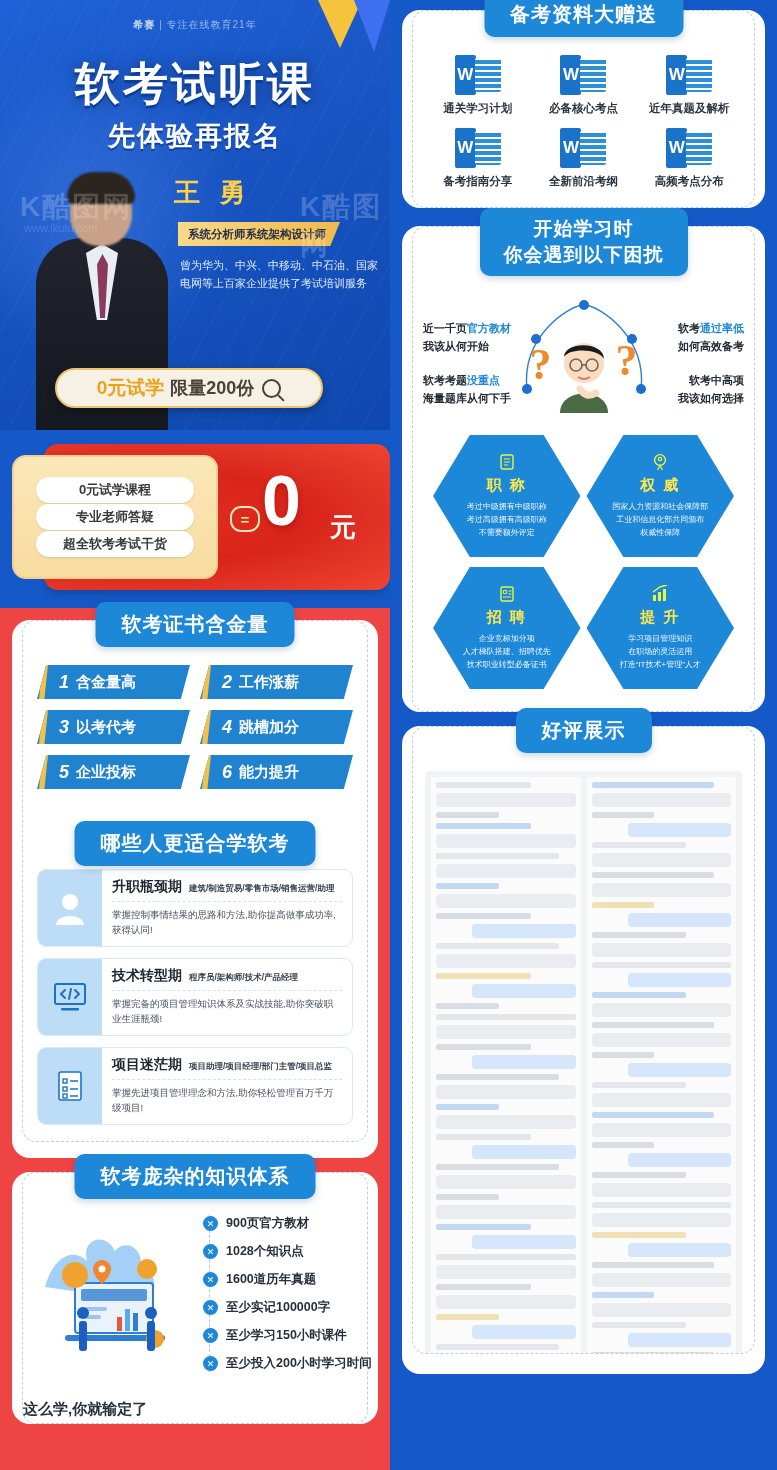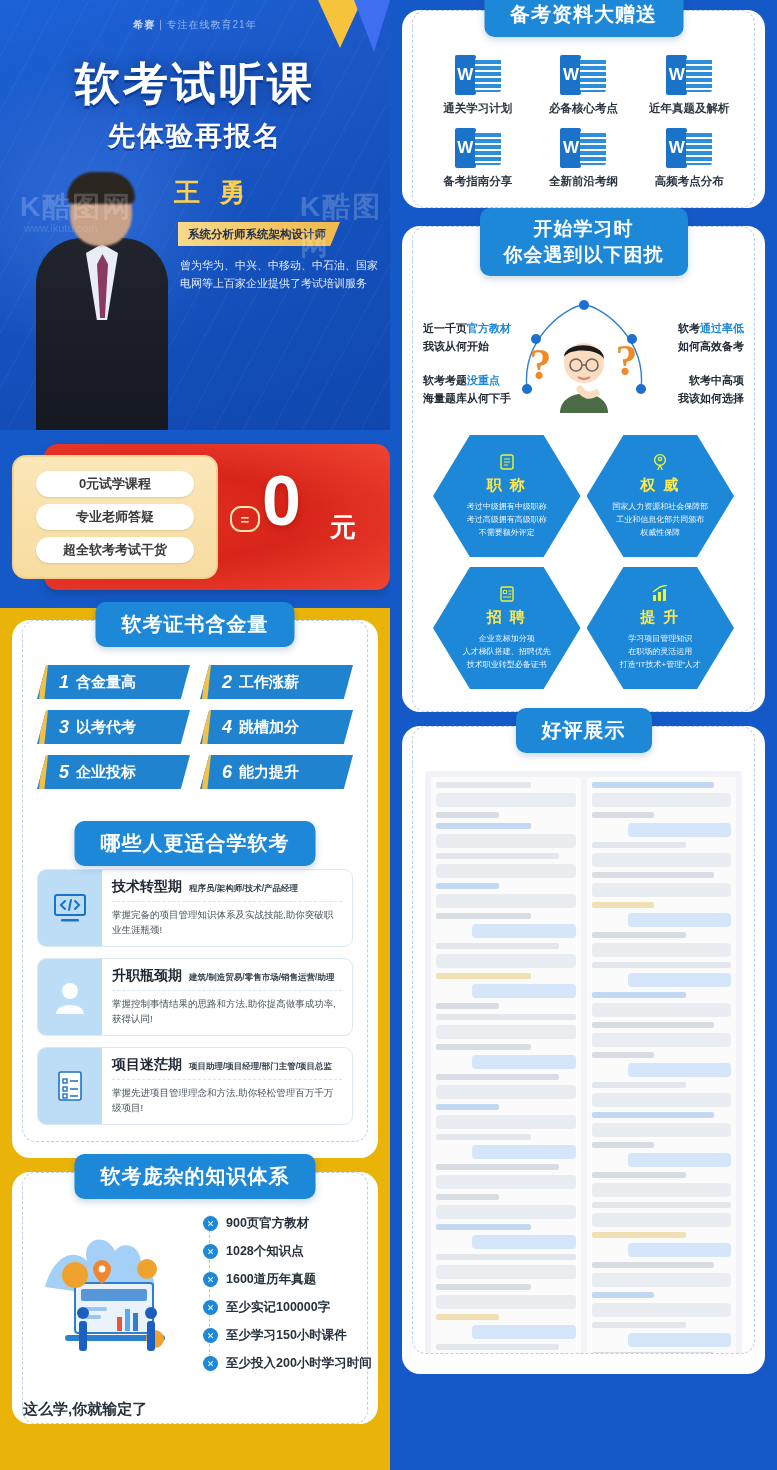--- a/index.html
+++ b/index.html
@@ -4,21 +4,21 @@
 <style>
   html,body{margin:0;padding:0;}
   body{
     width:777px;height:1470px;overflow:hidden;
     font-family:"Liberation Sans","DejaVu Sans",sans-serif;
     background:#1559c8;
     position:relative;
   }
   .poster{position:absolute;inset:0;display:flex;}
   .col{position:relative;}
-  .col-left{width:390px;height:1470px;background:#eab308;}
+  .col-left{width:390px;height:1470px;background:#ef4444;}
   .col-right{width:387px;height:1470px;background:#1559c8;}
 
   
   .hero{position:relative;width:390px;height:430px;overflow:hidden;
     background:linear-gradient(160deg,#1d62d8 0%,#1a56c4 35%,#1450bb 65%,#0f47ad 100%);}
   .hero .diag{position:absolute;inset:0;
     background:repeating-linear-gradient(118deg,rgba(255,255,255,.045) 0 1px,rgba(255,255,255,0) 1px 26px);}
   .hero .glow{position:absolute;left:-60px;top:60px;width:300px;height:300px;border-radius:50%;
     background:radial-gradient(circle,rgba(90,150,255,.35),rgba(90,150,255,0) 70%);}
   .corner{position:absolute;right:0;top:0;width:75px;height:68px;}
@@ -62,21 +62,21 @@
   .mag:after{content:"";position:absolute;right:-6px;bottom:-4px;width:8px;height:2.2px;background:#4a4238;
     transform:rotate(45deg);}
 
   
   .price-band{position:relative;width:390px;height:178px;background:#1559c8;}
   .red{position:absolute;left:44px;top:14px;width:346px;height:146px;border-radius:14px;
     background:radial-gradient(ellipse at 30% 50%,#e53121 0%,#d8241a 45%,#ef4433 100%);
     box-shadow:0 4px 10px rgba(0,0,0,.2);}
   .cream{position:absolute;left:12px;top:25px;width:206px;height:124px;border-radius:14px;
     background:linear-gradient(180deg,#fbe7b8,#f7dca0);border:2px solid #f3d08f;box-sizing:border-box;
-    display:flex;flex-direction:column;justify-content:center;align-items:center;gap:7px;}
+    display:flex;flex-direction:column;justify-content:center;align-items:center;gap:1px;}
   .cream .cap{width:158px;height:26px;border-radius:13px;background:#fff;
     display:flex;align-items:center;justify-content:center;
     font-size:13px;font-weight:bold;color:#3a3a3a;box-shadow:0 1px 2px rgba(0,0,0,.12);}
   .eqs{position:absolute;left:230px;top:76px;width:26px;height:22px;border-radius:11px;
     border:2px solid #ffe9b0;color:#ffe9b0;font-size:15px;font-weight:bold;
     display:flex;align-items:center;justify-content:center;}
   .zero{position:absolute;left:262px;top:36px;font-size:70px;font-weight:bold;color:#fff;line-height:70px;
     text-shadow:0 3px 6px rgba(120,0,0,.35);}
   .yuan{position:absolute;left:330px;top:80px;font-size:26px;font-weight:bold;color:#fff;}
 
@@ -197,20 +197,25 @@
         <div class="t-shirt"></div>
         <div class="t-tie"></div>
         <div class="t-head"></div>
         <div class="t-hair"></div>
       </div>
 
       <div class="name">王 勇</div>
       <div class="role-ribbon">系统分析师系统架构设计师</div>
       <div class="bio">曾为华为、中兴、中移动、中石油、国家电网等上百家企业提供了考试培训服务</div>
 
+      <div class="search-pill">
+        <span class="hot">0元试学</span>
+        <span class="lim">限量200份</span>
+        <span class="mag"></span>
+      </div>
 
       <div class="watermark" style="left:20px;top:188px;">K酷图网</div>
       <div class="wm2" style="left:24px;top:222px;">www.ikutu.com</div>
       <div class="watermark" style="left:300px;top:188px;">K酷图网</div>
     </div>
 
     <div class="price-band">
       <div class="red"></div>
       <div class="cream">
         <div class="cap">0元试学课程</div>
@@ -257,48 +262,48 @@
             <span class="txt">能力提升</span>
           </div>
         </div>
 
         <div style="position:relative;margin-top:12px;">
           <div class="card-head" style="top:2px;">哪些人更适合学软考</div>
           <div class="who" style="padding-top:50px;">
 
             <div class="whoitem">
               <div class="whoicon">
+                <svg width="34" height="34" viewBox="0 0 34 34">
+                    <circle cx="17" cy="11" r="8" fill="#fff"></circle>
+                    <path d="M3 34 C3 22 31 22 31 34 Z" fill="#fff"></path>
+                  </svg>
+              </div>
+              <div class="whobody">
+                <div class="whotop">
+                  <span class="t">升职瓶颈期</span>
+                  <span class="tags">建筑/制造贸易/零售市场/销售运营/助理</span>
+                </div>
+                <div class="whodesc">掌握控制事情结果的思路和方法,助你提高做事成功率,获得认同!</div>
+              </div>
+            </div>
+
+            <div class="whoitem">
+              <div class="whoicon">
                 <svg width="34" height="30" viewBox="0 0 34 30">
                     <rect x="2" y="2" width="30" height="20" rx="2" fill="none" stroke="#1a73c8" stroke-width="2"></rect>
                     <path d="M12 8 L8 12 L12 16 M22 8 L26 12 L22 16 M18 7 L16 17" stroke="#1a73c8" stroke-width="2" fill="none" stroke-linecap="round"></path>
                     <rect x="8" y="26" width="18" height="2.5" rx="1" fill="#1a73c8"></rect>
                   </svg>
               </div>
               <div class="whobody">
                 <div class="whotop">
                   <span class="t">技术转型期</span>
                   <span class="tags">程序员/架构师/技术/产品经理</span>
                 </div>
                 <div class="whodesc">掌握完备的项目管理知识体系及实战技能,助你突破职业生涯瓶颈!</div>
-              </div>
-            </div>
-
-            <div class="whoitem">
-              <div class="whoicon">
-                <svg width="34" height="34" viewBox="0 0 34 34">
-                    <circle cx="17" cy="11" r="8" fill="#fff"></circle>
-                    <path d="M3 34 C3 22 31 22 31 34 Z" fill="#fff"></path>
-                  </svg>
-              </div>
-              <div class="whobody">
-                <div class="whotop">
-                  <span class="t">升职瓶颈期</span>
-                  <span class="tags">建筑/制造贸易/零售市场/销售运营/助理</span>
-                </div>
-                <div class="whodesc">掌握控制事情结果的思路和方法,助你提高做事成功率,获得认同!</div>
               </div>
             </div>
 
             <div class="whoitem">
               <div class="whoicon">
                 <svg width="30" height="34" viewBox="0 0 30 34">
                     <rect x="4" y="3" width="22" height="28" rx="2" fill="#fff" stroke="#1a73c8" stroke-width="1.6"></rect>
                     <rect x="8" y="10" width="4" height="4" fill="none" stroke="#1a73c8" stroke-width="1.4"></rect>
                     <rect x="8" y="18" width="4" height="4" fill="none" stroke="#1a73c8" stroke-width="1.4"></rect>
                     <rect x="8" y="25" width="4" height="4" fill="none" stroke="#1a73c8" stroke-width="1.4"></rect>

